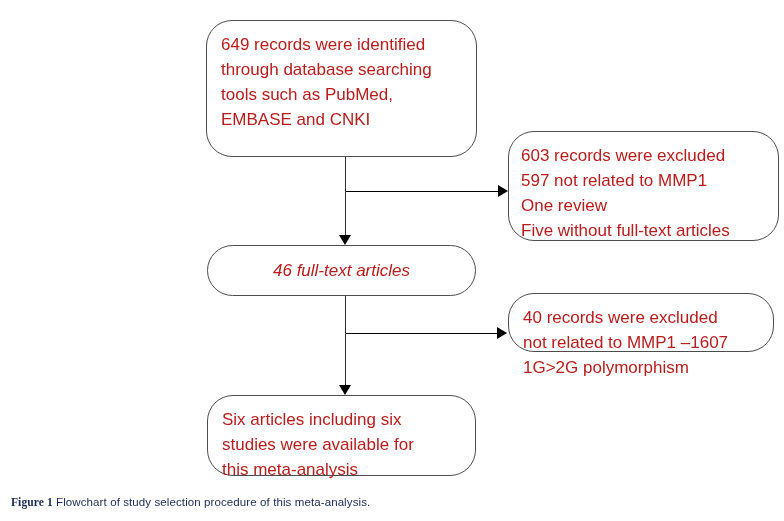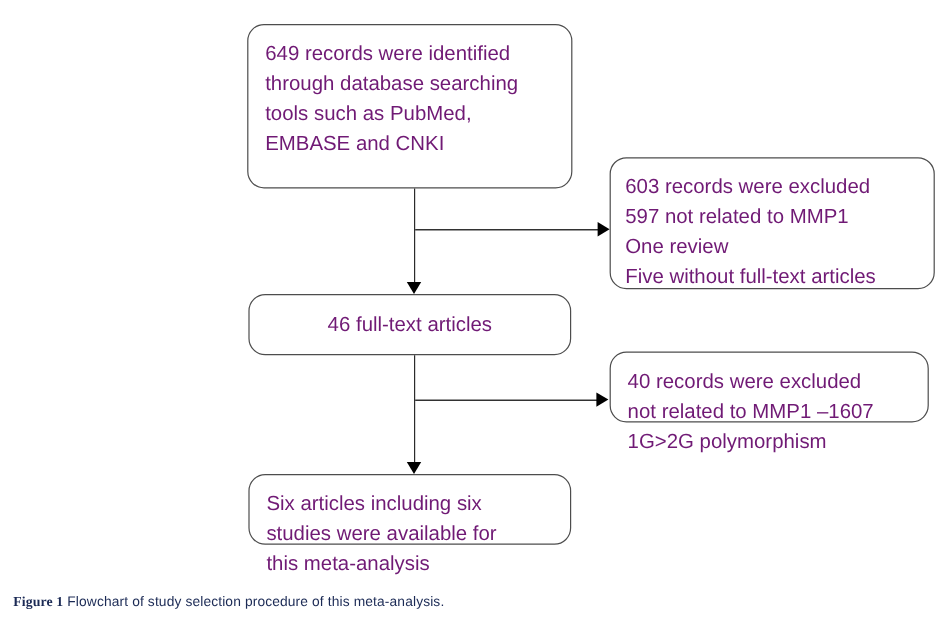--- a/index.html
+++ b/index.html
@@ -15,44 +15,44 @@
   }
   #canvas {
     position: relative;
     width: 784px;
     height: 521px;
   }
   .node {
     position: absolute;
     box-sizing: border-box;
     border: 1px solid #4d4d4d;
-    border-radius: 14px;
+    border-radius: 26px;
     background: #ffffff;
-    color: #701a75;
+    color: #b91c1c;
     font-size: 17px;
     line-height: 25px;
     white-space: pre-line;
     z-index: 2;
   }
   .node.pad-left {
     padding: 11px 8px 0 14px;
     text-align: left;
   }
   .node.centered {
     display: flex;
     align-items: center;
     justify-content: center;
     text-align: center;
   }
   
   #node-identified   { left: 206px; top: 20px;  width: 271px; height: 137px; }
   #node-excluded-1   { left: 508px; top: 131px; width: 271px; height: 110px; padding-left: 12px; }
-  #node-fulltext     { left: 207px; top: 245px; width: 269px; height: 51px;  }
+  #node-fulltext     { left: 207px; top: 245px; width: 269px; height: 51px; font-style: italic;  }
   #node-excluded-2   { left: 508px; top: 293px; width: 266px; height: 59px;  }
-  #node-included     { left: 207px; top: 395px; width: 269px; height: 59px;  }
+  #node-included     { left: 207px; top: 395px; width: 269px; height: 81px;  }
 
   
   .conn { position: absolute; z-index: 1; }
   .vline {
     width: 0;
     border-left: 1px solid #2b2b2b;
   }
   .hline {
     height: 0;
     border-top: 1.4px solid #000000;

